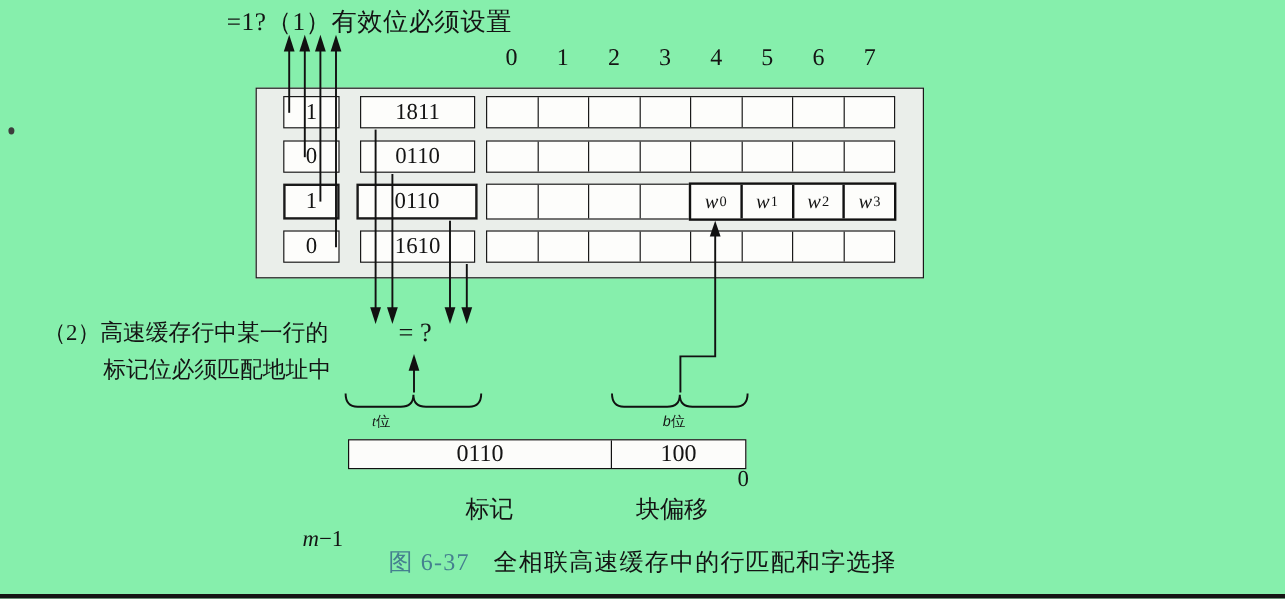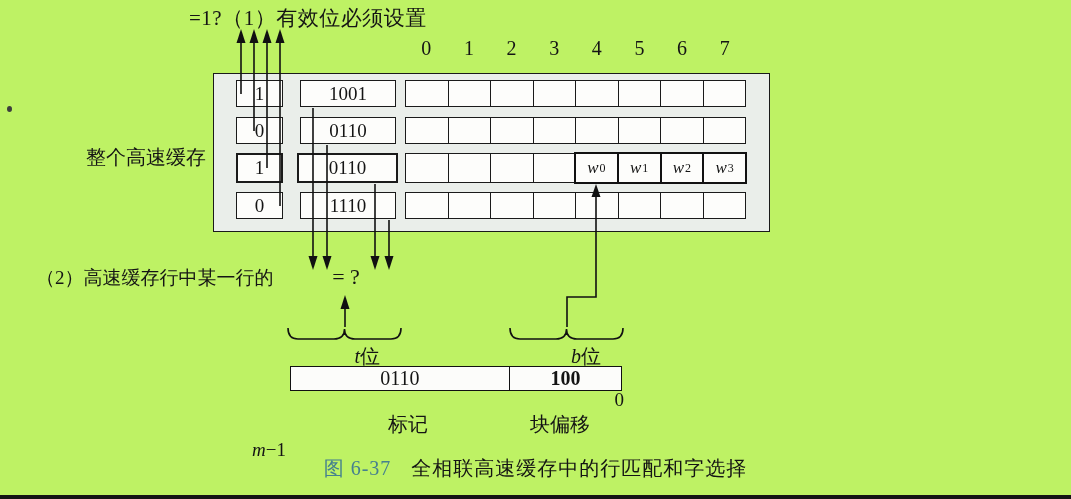--- a/index.html
+++ b/index.html
@@ -1,19 +1,19 @@
 <!DOCTYPE html>
 <html><head>
 <meta charset="utf-8">
 <style>
   html,body{margin:0;padding:0;background:#f8f7f4;}
   *{box-sizing:border-box;}
   #canvas{
     position:relative;width:1071px;height:499px;overflow:hidden;
-    background:#bef264;color:#141414;
+    background:#86efac;color:#141414;
     font-family:"Liberation Serif","DejaVu Serif",serif;
   }
   .abs{position:absolute;}
   
   .outer-box{left:213px;top:73px;width:557px;height:159px;background:#eaeeea;border:1.8px solid #1a1a1a;z-index:1;}
   .cellbox{position:absolute;background:#fdfdfb;border:1.4px solid #1a1a1a;display:flex;align-items:center;justify-content:center;font-size:19px;z-index:2;}
   .cellbox.thick{border-width:2.6px;}
   .drow{position:absolute;background:#fdfdfb;border:1.4px solid #1a1a1a;display:flex;z-index:2;}
   .dcell{flex:1;border-left:1.4px solid #1a1a1a;}
   .dcell:first-child{border-left:none;}
@@ -26,26 +26,26 @@
   .col-hdr{flex:1;text-align:center;}
   
   .top-note{left:189px;top:4px;font-size:21px;letter-spacing:.5px;z-index:6;}
   .cache-label{left:40px;top:144px;width:166px;text-align:right;font-size:20px;}
   .note{font-size:19px;z-index:6;}
   .note2{left:36px;top:262px;line-height:31px;}
   .note3{left:601px;top:255px;line-height:27.5px;}
   .note .indent2{padding-left:50px;}
   .note .indent3{padding-left:57px;}
   .eqq{left:318px;top:264px;width:56px;text-align:center;font-size:22px;z-index:6;}
-  .bit-label{width:70px;text-align:right;font-size:20px;z-index:6;}
+  .bit-label{width:70px;text-align:left;font-size:12px;z-index:6;}
   .t-label{left:310px;top:343px;}
-  .b-label{left:531px;top:343px;}
+  .b-label{left:552px;top:343px;font-family:Liberation Mono, monospace;}
   .addr-box{left:290px;top:366px;width:332px;height:25px;border:1.6px solid #111;background:#fcfcfa;display:flex;z-index:2;}
   .addr-tag{width:219px;border-right:1.6px solid #111;display:flex;align-items:center;justify-content:center;font-size:20px;}
-  .addr-off{flex:1;display:flex;align-items:center;justify-content:center;font-size:20px;font-weight:bold;}
+  .addr-off{flex:1;display:flex;align-items:center;justify-content:center;font-size:20px;}
   .m-label{left:232px;top:391px;width:54px;text-align:right;font-size:19px;margin-top:48px;}
   .zero-label{left:598px;top:389px;width:26px;text-align:right;font-size:19px;}
   .field-caption{top:411px;text-align:center;font-size:20px;}
   .tag-caption{left:358px;width:100px;}
   .off-caption{left:502px;width:116px;}
   .fig-caption{left:0;top:455px;width:100%;text-align:center;font-size:20px;letter-spacing:1px;}
   .fig-caption .num{margin-right:20px;text-align:right;}
   .bottom-bar{left:0;top:495px;width:100%;height:4px;background:#141414;}
   .speck{left:7px;top:106px;width:5px;height:6px;background:#3d3d3d;border-radius:50%;}
   svg.overlay{position:absolute;left:0;top:0;z-index:5;pointer-events:none;}
@@ -65,27 +65,26 @@
       <span class="col-hdr">0</span>
       <span class="col-hdr">1</span>
       <span class="col-hdr">2</span>
       <span class="col-hdr">3</span>
       <span class="col-hdr">4</span>
       <span class="col-hdr">5</span>
       <span class="col-hdr">6</span>
       <span class="col-hdr">7</span>
     </div>
 
-  <div class="abs cache-label">整个高速缓存</div>
 
   <div class="abs outer-box"></div>
 
   <div id="rows-layer">
       <div class="cellbox" style="left: 236px; top: 80px; width: 47px; height: 27px;">1</div>
-      <div class="cellbox" style="left: 300px; top: 80px; width: 96px; height: 27px;">1001</div>
+      <div class="cellbox" style="left: 300px; top: 80px; width: 96px; height: 27px;">1811</div>
       <div class="drow" style="left: 405px; top: 80px; width: 341px; height: 27px;">
         <div class="dcell"></div>
         <div class="dcell"></div>
         <div class="dcell"></div>
         <div class="dcell"></div>
         <div class="dcell"></div>
         <div class="dcell"></div>
         <div class="dcell"></div>
         <div class="dcell"></div>
       </div>
@@ -125,35 +124,36 @@
             <i>w</i>
             <sub>2</sub>
           </div>
           <div class="wcell">
             <i>w</i>
             <sub>3</sub>
           </div>
         </div>
       </div>
       <div class="cellbox" style="left: 236px; top: 192px; width: 47px; height: 27px;">0</div>
-      <div class="cellbox" style="left: 300px; top: 192px; width: 96px; height: 27px;">1110</div>
+      <div class="cellbox" style="left: 300px; top: 192px; width: 96px; height: 27px;">1610</div>
       <div class="drow" style="left: 405px; top: 192px; width: 341px; height: 27px;">
         <div class="dcell"></div>
         <div class="dcell"></div>
         <div class="dcell"></div>
         <div class="dcell"></div>
         <div class="dcell"></div>
         <div class="dcell"></div>
         <div class="dcell"></div>
         <div class="dcell"></div>
       </div>
     </div>
 
   <div class="abs note note2">
     <div>（2）高速缓存行中某一行的</div>
+    <div class="indent2">标记位必须匹配地址中</div>
   </div>
 
 
   <div class="abs eqq">= ?</div>
 
   <div class="abs bit-label t-label"><i>t</i><span>位</span></div>
   <div class="abs bit-label b-label"><i>b</i><span>位</span></div>
 
   <div class="abs addr-box">
     <div class="addr-tag">0110</div>

